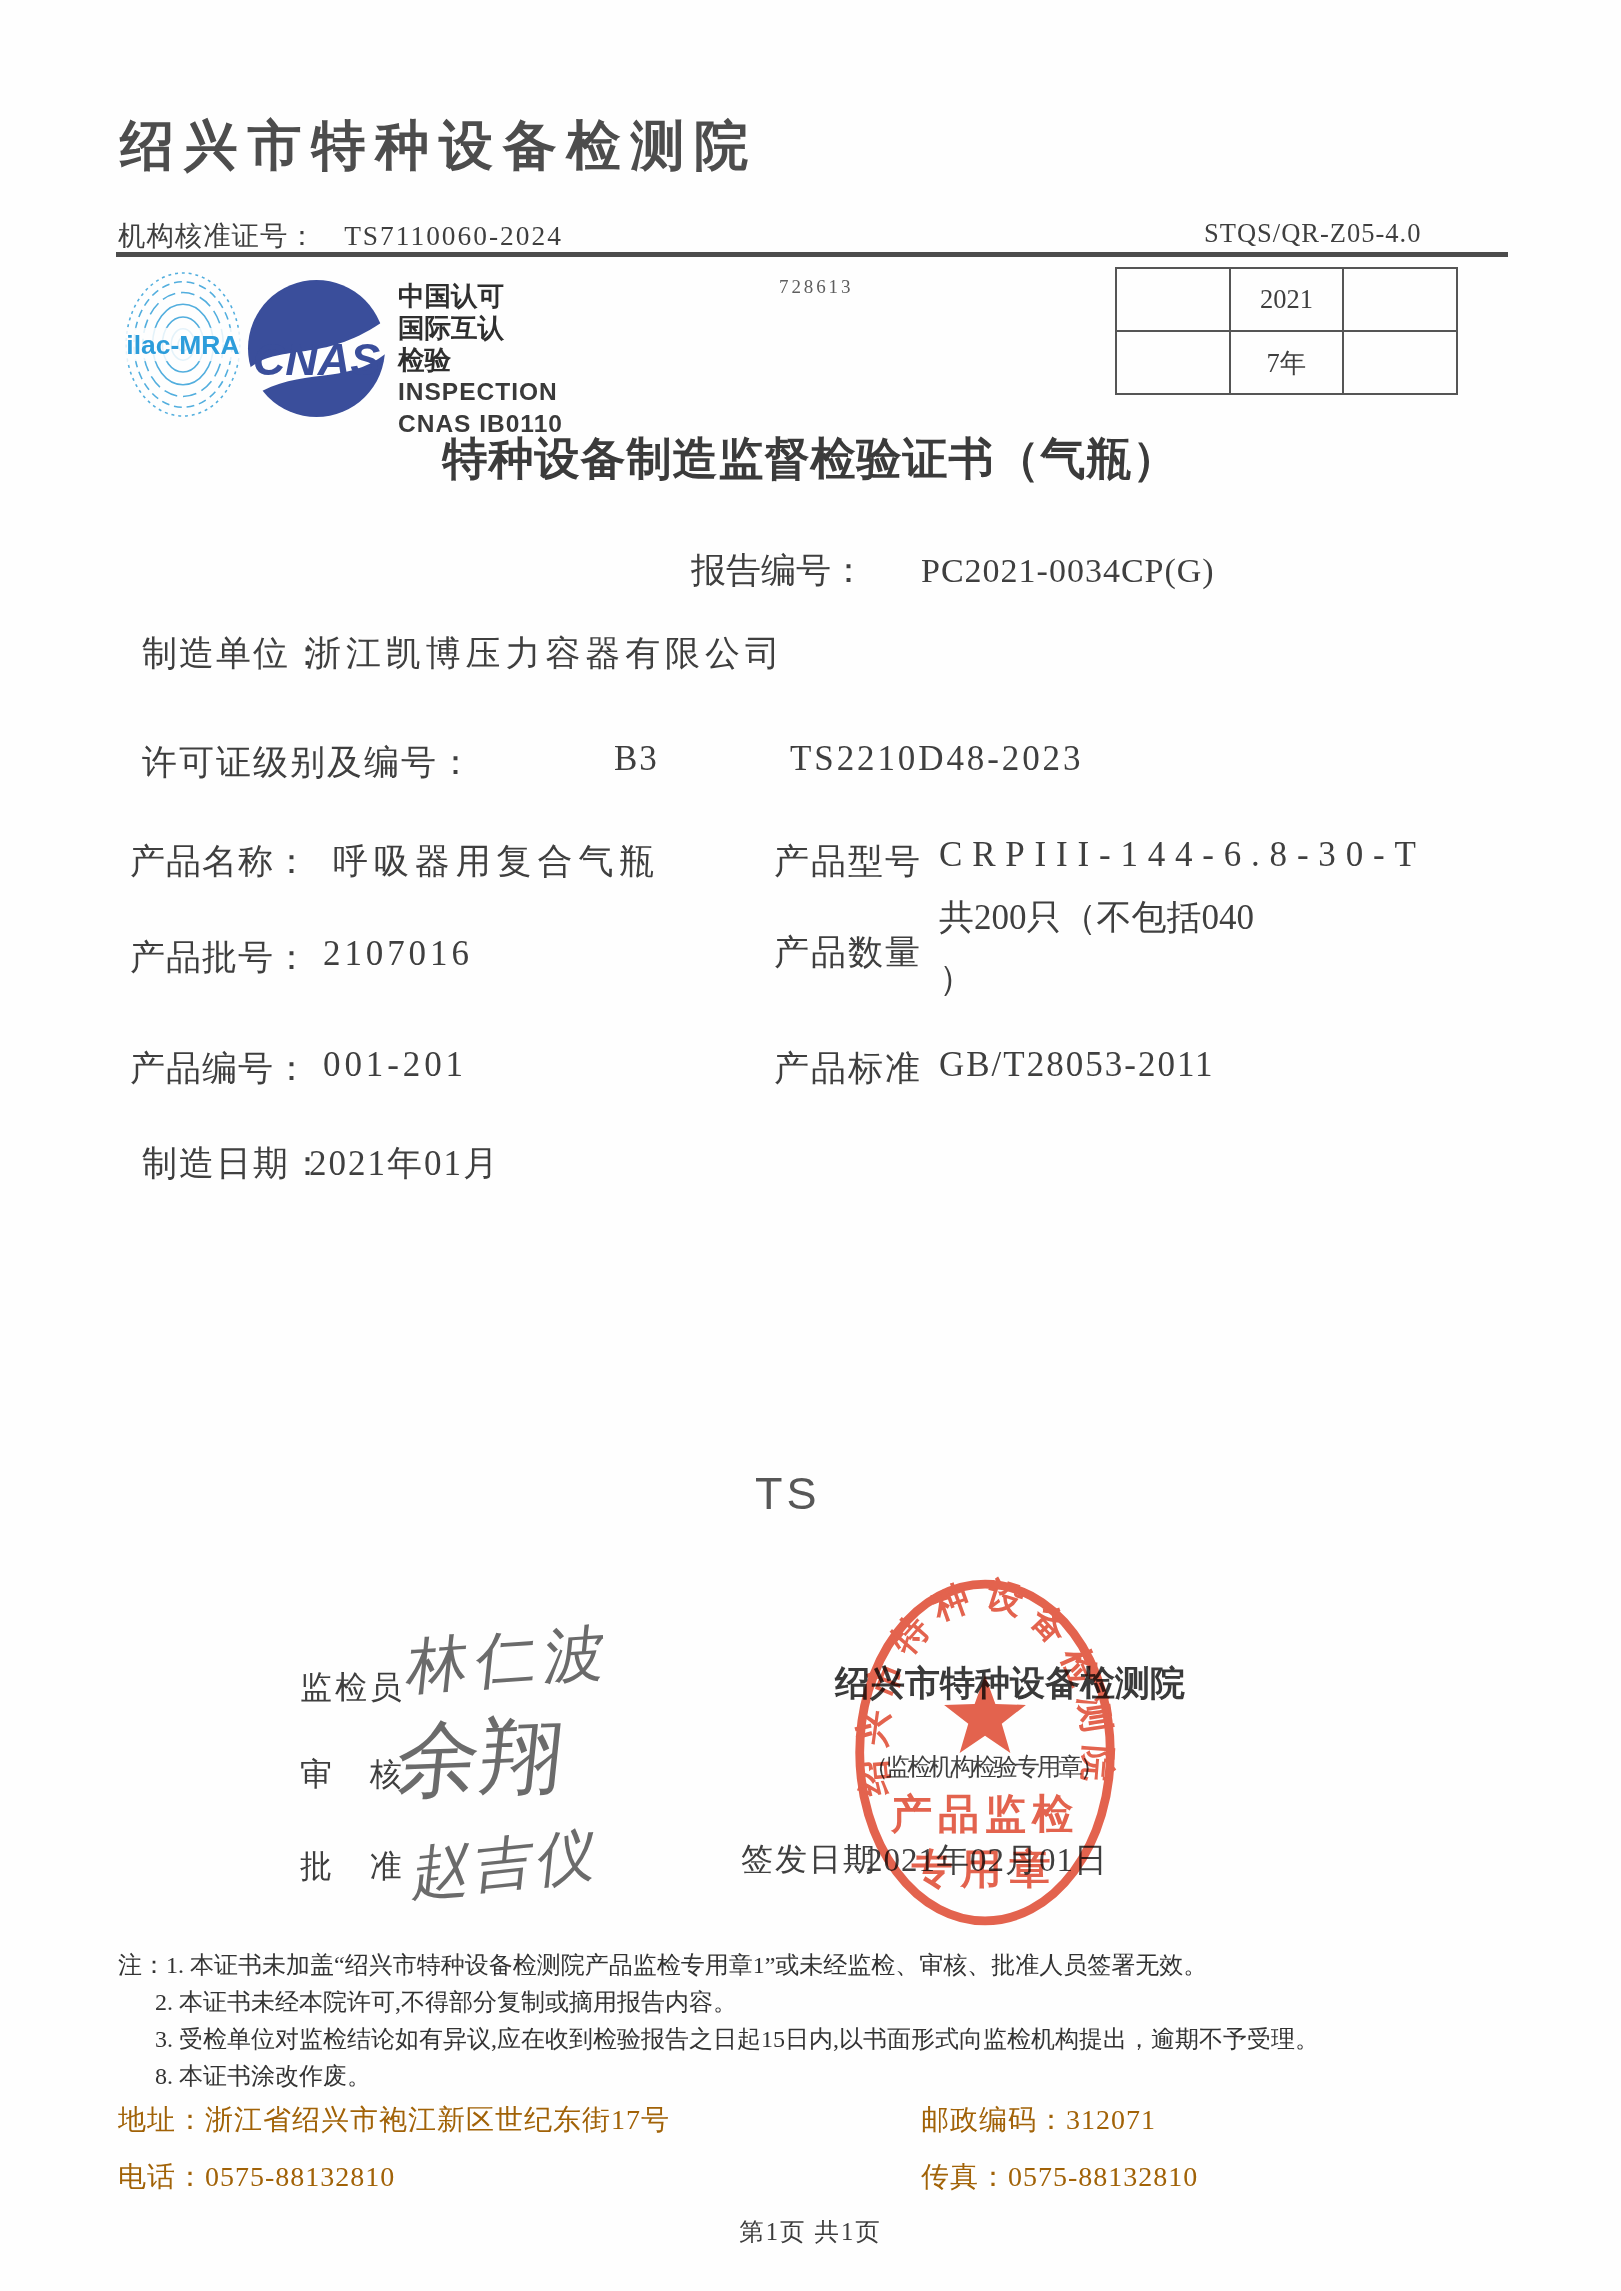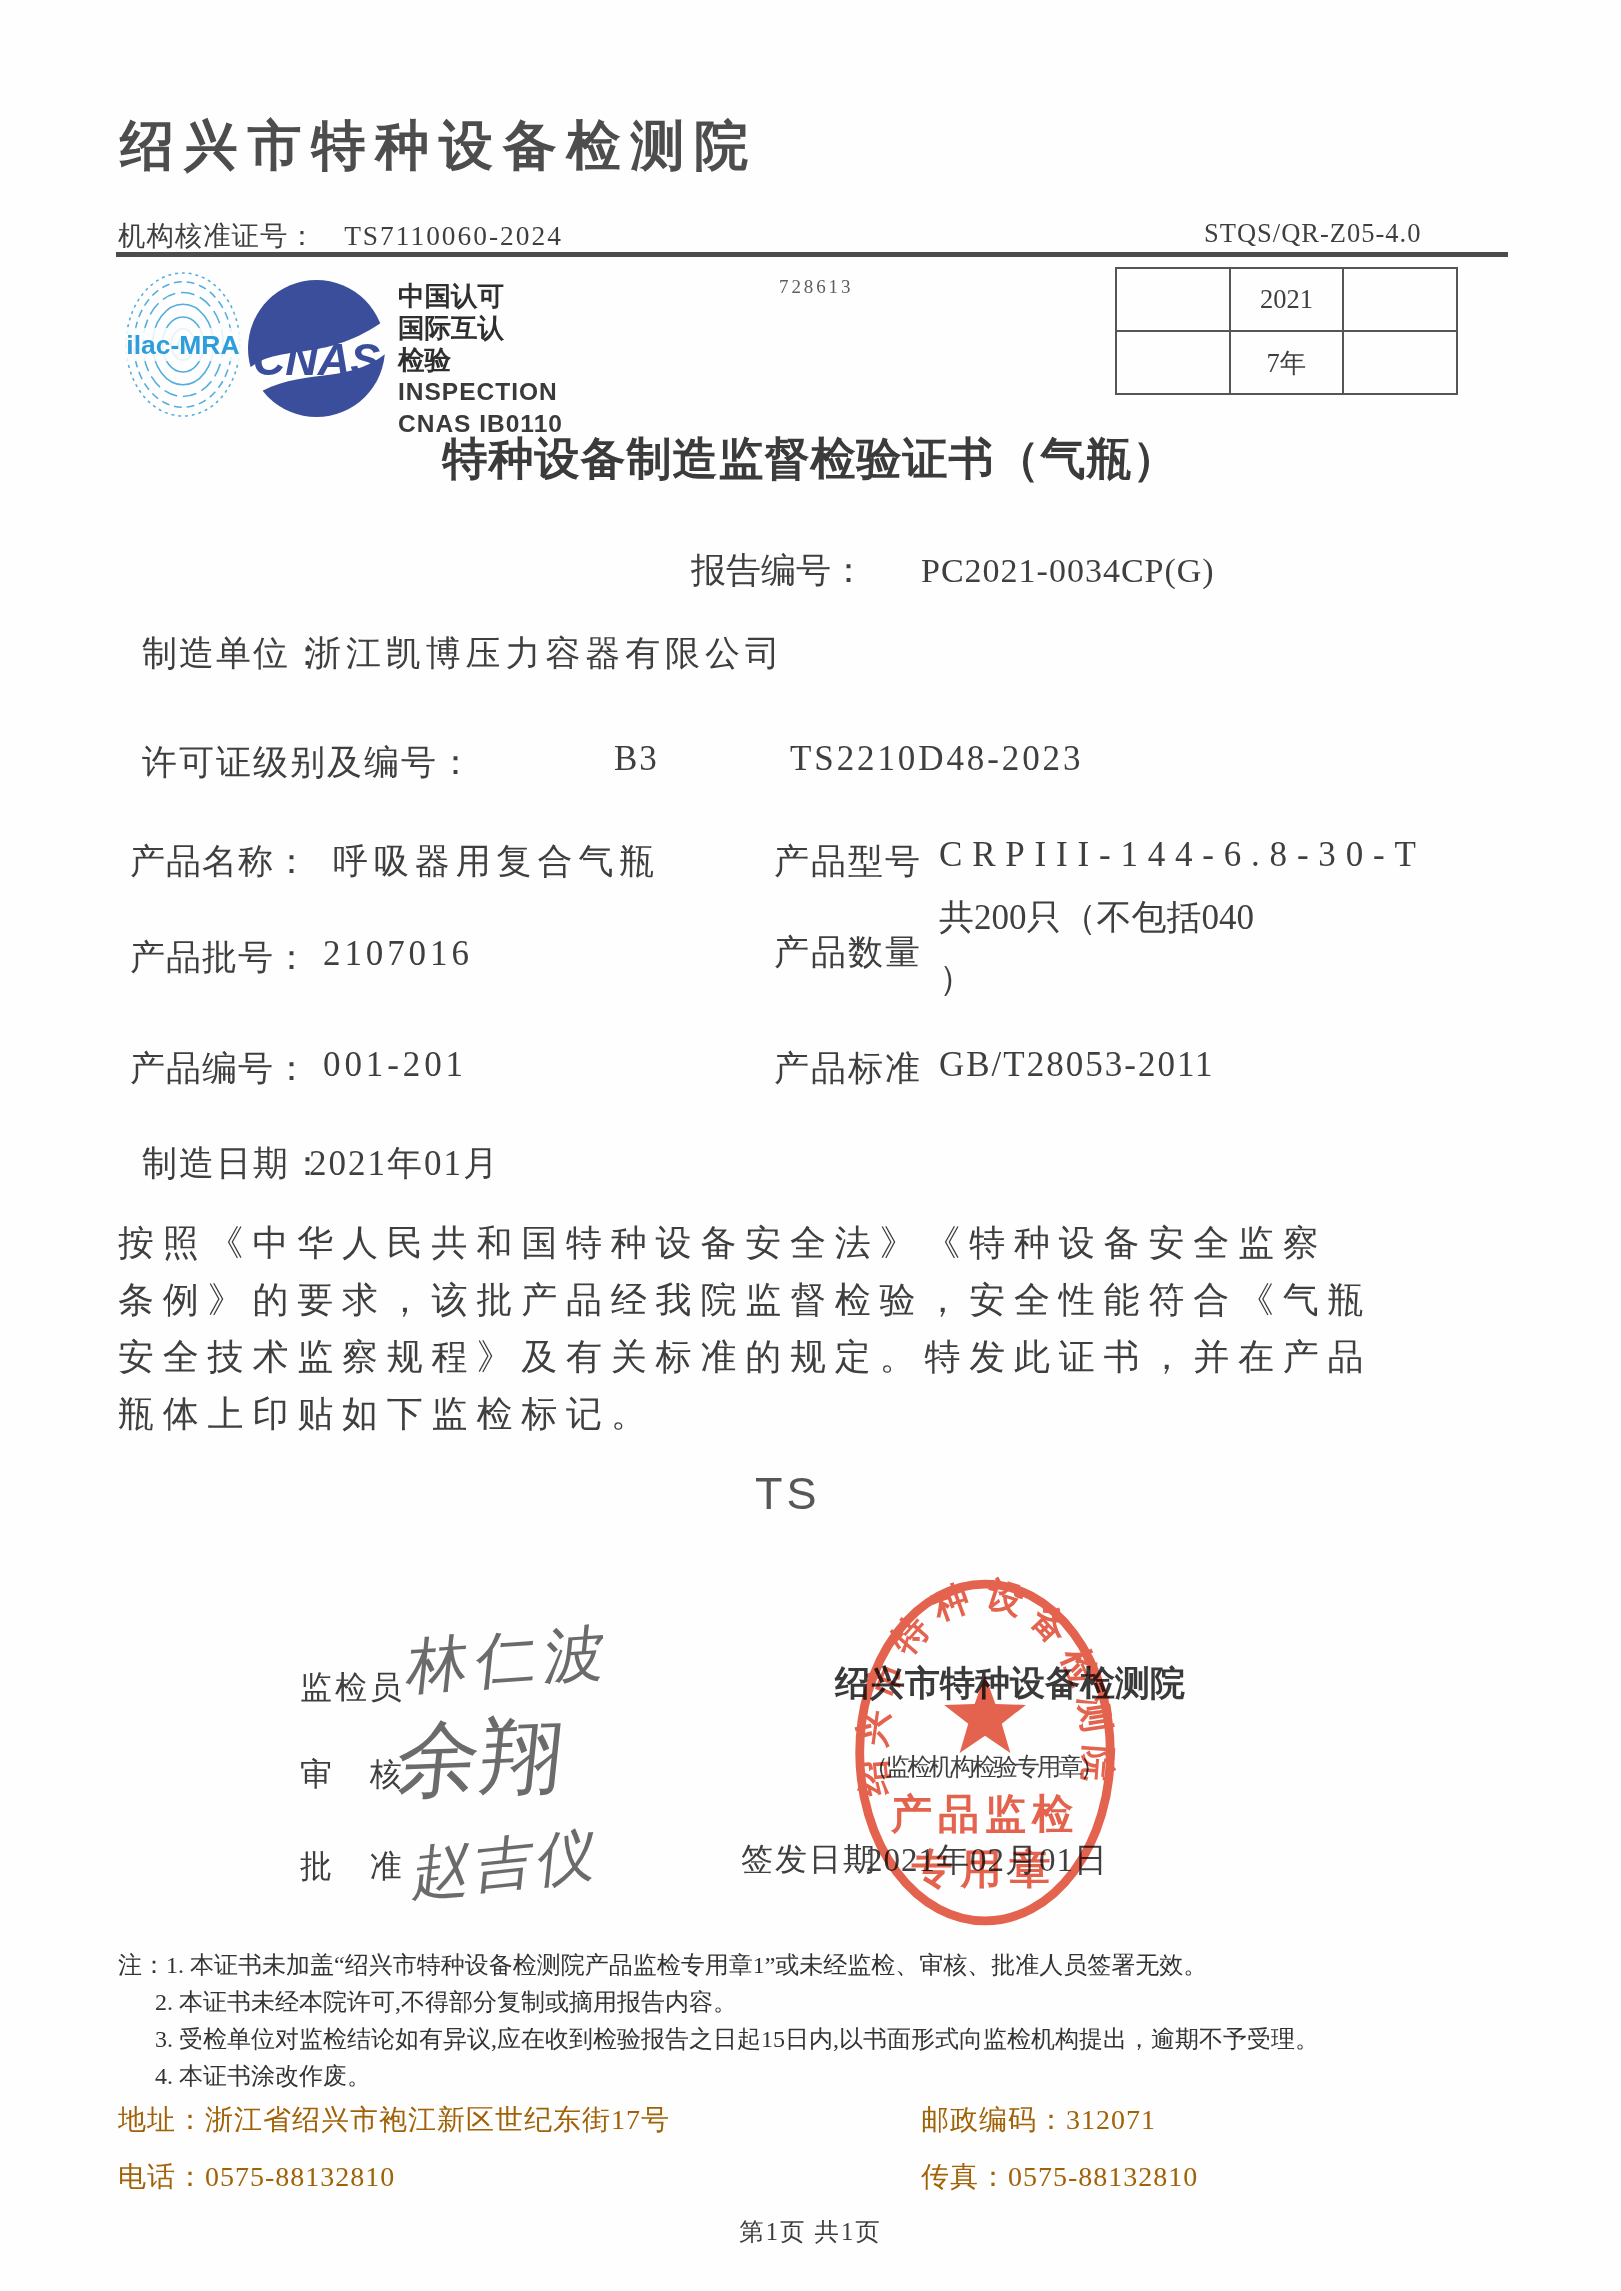--- a/index.html
+++ b/index.html
@@ -169,26 +169,20 @@
 ）</div>
 
   <div class="abs f lbl-sn">产品编号：</div>
   <div class="abs f val-sn">001-201</div>
   <div class="abs f lbl-std">产品标准</div>
   <div class="abs f val-std">GB/T28053-2011</div>
 
   <div class="abs f lbl-date">制造日期：</div>
   <div class="abs f val-date">2021年01月</div>
 
-  <div class="abs statement">
-    <div>按照《中华人民共和国特种设备安全法》《特种设备安全监察</div>
-    <div>条例》的要求，该批产品经我院监督检验，安全性能符合《气瓶</div>
-    <div>安全技术监察规程》及有关标准的规定。特发此证书，并在产品</div>
-    <div>瓶体上印贴如下监检标记。</div>
-  </div>
 
   <div class="abs ts-mark">TS</div>
 
   <div class="abs sig-label lbl-inspector">监检员</div>
   <div class="abs handwriting sig-inspector">林仁波</div>
 
   <div class="abs sig-label lbl-reviewer">审　核</div>
   <div class="abs handwriting sig-reviewer">余翔</div>
 
   <div class="abs sig-label lbl-approver">批　准</div>
@@ -212,21 +206,21 @@
       <polygon fill="#e25740" points="142,106 152.6,135.4 183.8,136.4 159.1,155.6 167.9,185.6 142,168 116.1,185.6 124.9,155.6 100.2,136.4 131.4,135.4"></polygon>
       <text x="142" y="262" text-anchor="middle" font-size="42" font-weight="bold" fill="#e25740" letter-spacing="6" font-family="Liberation Serif, serif">产品监检</text>
       <text x="142" y="318" text-anchor="middle" font-size="42" font-weight="bold" fill="#e25740" letter-spacing="8" font-family="Liberation Serif, serif">专用章</text>
     </svg>
   </div>
 
   <div class="abs notes">
     <div class="n-first"><span>注：</span><span>1. 本证书未加盖“绍兴市特种设备检测院产品监检专用章1”或未经监检、审核、批准人员签署无效。</span></div>
     <div class="n-item">2. 本证书未经本院许可,不得部分复制或摘用报告内容。</div>
     <div class="n-item">3. 受检单位对监检结论如有异议,应在收到检验报告之日起15日内,以书面形式向监检机构提出，逾期不予受理。</div>
-    <div class="n-item">4. 本证书涂改作废。</div>
+    <div class="n-item">8. 本证书涂改作废。</div>
   </div>
 
   <div class="abs foot foot-left footer-row1">
     <span>地址：</span><span>浙江省绍兴市袍江新区世纪东街17号</span>
   </div>
   <div class="abs foot foot-right footer-row1">
     <span>邮政编码：</span><span>312071</span>
   </div>
   <div class="abs foot foot-left footer-row2">
     <span>电话：</span><span>0575-88132810</span>

